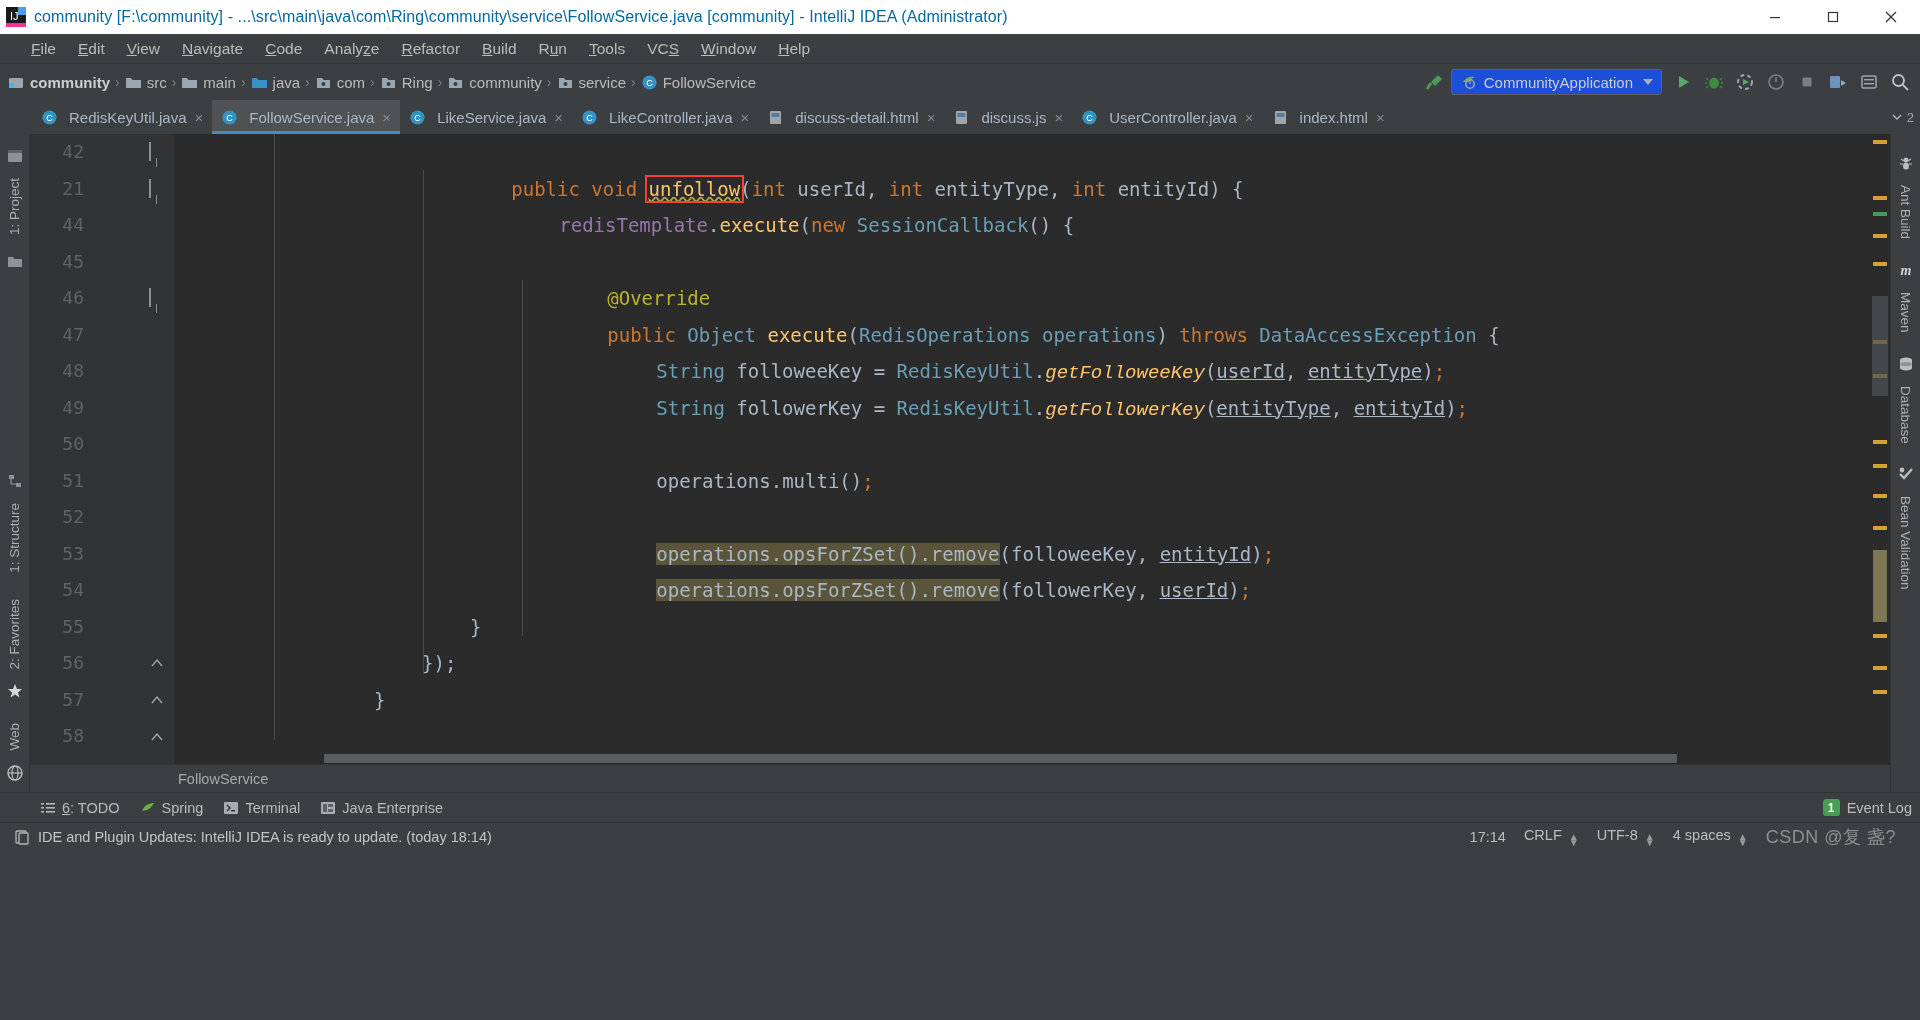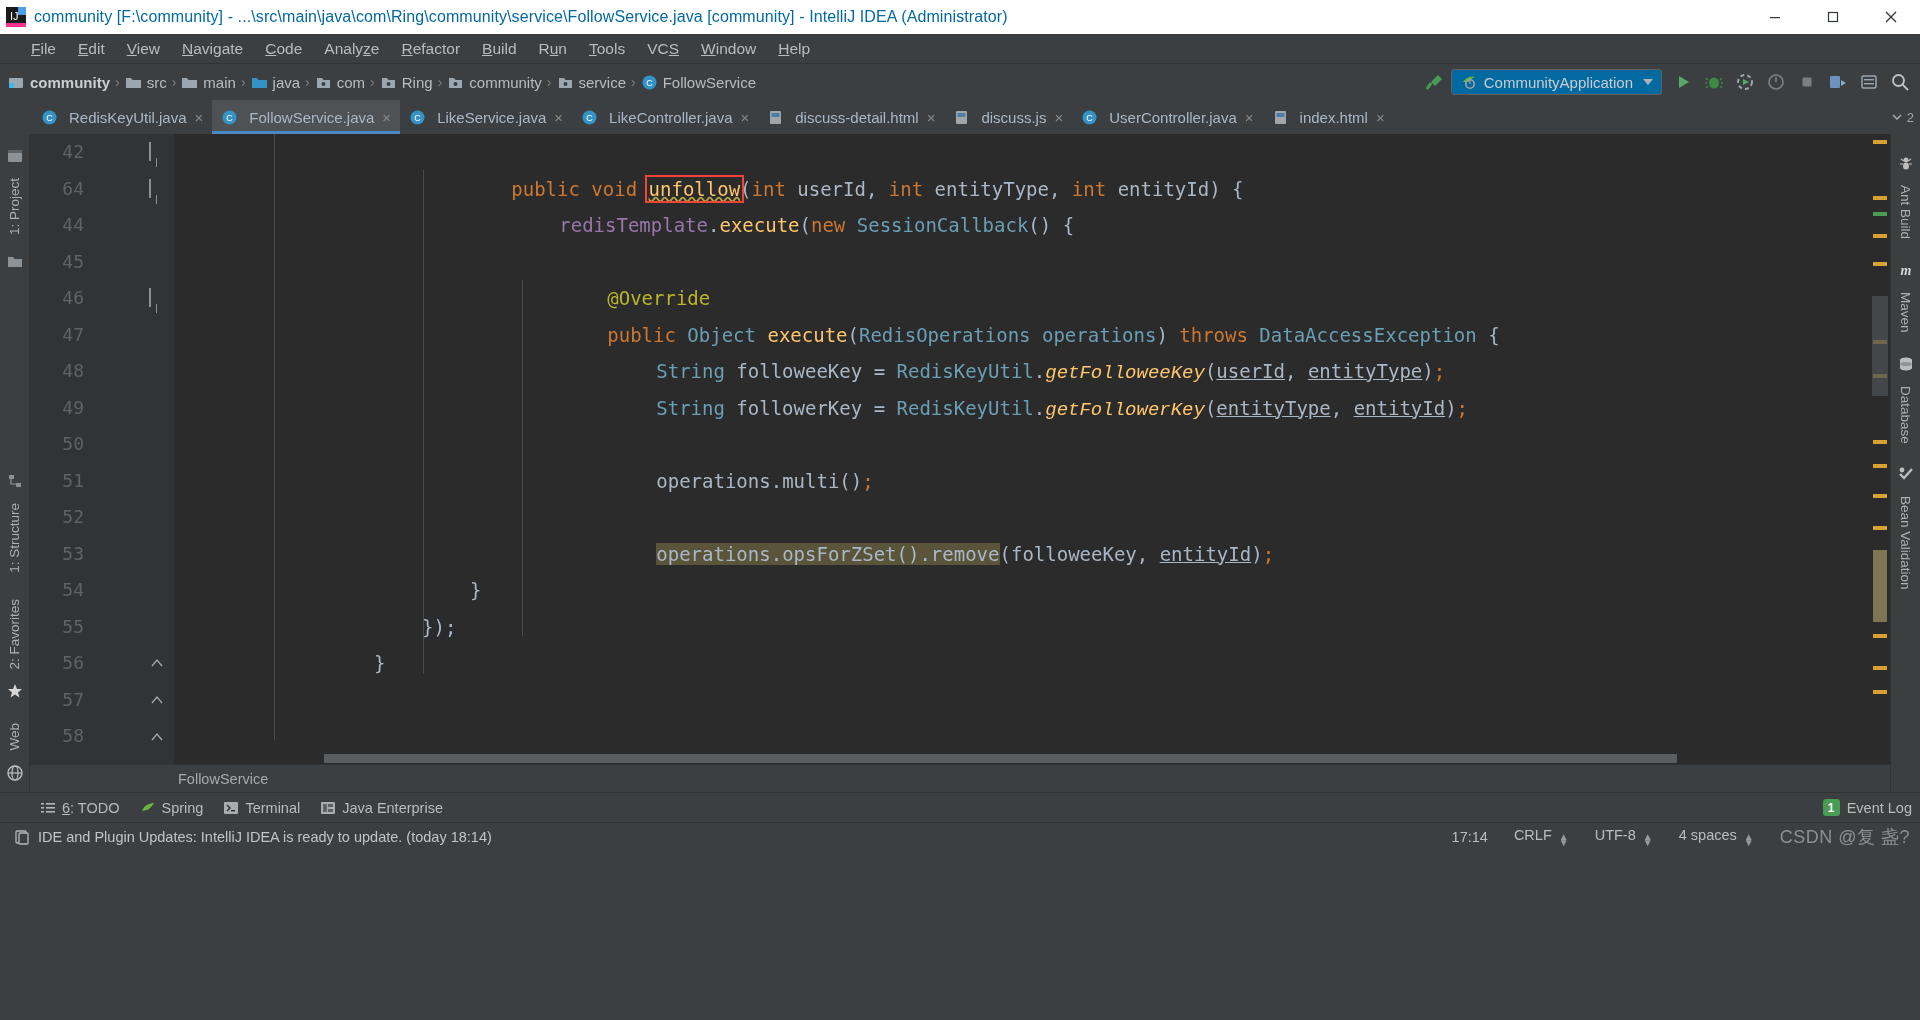--- a/index.html
+++ b/index.html
@@ -49,21 +49,21 @@
   .crumb.bold { font-weight: bold; color: #cdcdcd; }
   .crumb-sep { color: #808080; margin: 0 5px; font-size: 14px; }
   .ic { width: 17px; height: 17px; margin-right: 5px; flex: 0 0 17px; display:block; }
 
   .toolbar-right {
     position: absolute; right: 6px; top: 0; height: 36px; display: flex; align-items: center; gap: 3px;
   }
   .tbtn { width: 28px; height: 28px; display: flex; align-items: center; justify-content: center; }
   .runcfg {
     display: flex; align-items: center; height: 26px; padding: 0 8px;
-    border: 1px solid #5e6060; border-radius: 3px; background: #0369a1;
+    border: 1px solid #5e6060; border-radius: 3px; background: #1d4ed8;
     font-size: 15px; color: #c9cdd0; gap: 6px; margin-right: 4px;
   }
   .caret { width: 0; height: 0; border-left: 5px solid transparent; border-right: 5px solid transparent;
            border-top: 6px solid #b0b3b5; margin-left: 4px; }
 
   
   .tabsbar {
     height: 34px; background: #3c3f41; display: flex; align-items: stretch;
     flex: 0 0 34px; position: relative; padding-left: 32px;
   }
@@ -170,21 +170,21 @@
     font-size: 12px; display: flex; align-items: center; justify-content: center; font-weight: bold;
   }
 
   
   .statusbar {
     height: 28px; flex: 0 0 28px; background: #3c3f41; display: flex; align-items: center;
     padding-left: 14px; position: relative; border-top: 1px solid #323232;
   }
   .status-msg { font-size: 14.5px; color: #c3c3c3; white-space: nowrap; }
   .status-right {
-    position: absolute; right: 10px; display: flex; align-items: center; gap: 26px;
+    position: absolute; right: 24px; display: flex; align-items: center; gap: 18px;
     font-size: 14.5px; color: #bcbcbc; white-space: nowrap;
   }
   .spin { display: inline-flex; flex-direction: column; line-height: 6px; margin-left: 3px; color:#9a9a9a; font-size:10px;}
   .wm { color: #9c9c9c; font-size: 18px; opacity: .85; letter-spacing: .5px; }
   .lefticon { width: 16px; height: 16px; margin-right: 8px; flex: 0 0 16px; }
 </style>
 </head>
 <body>
 
 <div class="app">
@@ -506,21 +506,21 @@
             <path d="M2 9h14" stroke="#bdbdbd" stroke-width="1.2"></path>
           </svg>
       </span>
     </div>
 
     <div class="editor-wrap">
       <div class="editor">
 
         <div class="gutter">
           <div class="gline">42</div>
-          <div class="gline">64</div>
+          <div class="gline">21</div>
           <div class="gline">44</div>
           <div class="gline">45</div>
           <div class="gline">46</div>
           <div class="gline">47</div>
           <div class="gline">48</div>
           <div class="gline">49</div>
           <div class="gline">50</div>
           <div class="gline">51</div>
           <div class="gline">52</div>
           <div class="gline">53</div>
@@ -584,20 +584,23 @@
             <span class="cls">String </span><span class="id">followerKey </span><span class="pn">= </span><span class="cls">RedisKeyUtil</span><span class="pn">.</span><span class="mthi">getFollowerKey</span><span class="pn">(</span><span class="par">entityType</span><span class="pn">, </span><span class="par">entityId</span><span class="pn">)</span><span class="semi">;</span>
           </div>
           <div class="cline">&nbsp;</div>
           <div class="cline" style="padding-left:345px;">
             <span class="id">operations</span><span class="pn">.</span><span class="id">multi</span><span class="pn">()</span><span class="semi">;</span>
           </div>
           <div class="cline">&nbsp;</div>
           <div class="cline" style="padding-left:345px;">
             <span class="hl"><span class="id">operations</span><span class="pn">.</span><span class="id">opsForZSet</span><span class="pn">()</span><span class="pn">.</span><span class="id">remove</span></span><span class="pn">(</span><span class="id">followeeKey, </span><span class="par">entityId</span><span class="pn">)</span><span class="semi">;</span>
           </div>
+          <div class="cline" style="padding-left:345px;">
+            <span class="hl"><span class="id">operations</span><span class="pn">.</span><span class="id">opsForZSet</span><span class="pn">()</span><span class="pn">.</span><span class="id">remove</span></span><span class="pn">(</span><span class="id">followerKey, </span><span class="par">userId</span><span class="pn">)</span><span class="semi">;</span>
+          </div>
           <div class="cline">&nbsp;</div>
           <div class="cline" style="padding-left:296px;"><span class="pn">}</span></div>
           <div class="cline" style="padding-left:248px;"><span class="pn">});</span></div>
           <div class="cline" style="padding-left:200px;"><span class="pn">}</span></div>
 
           <div class="scrollbar-h">
             <div class="thumb"></div>
           </div>
         </div>
 

